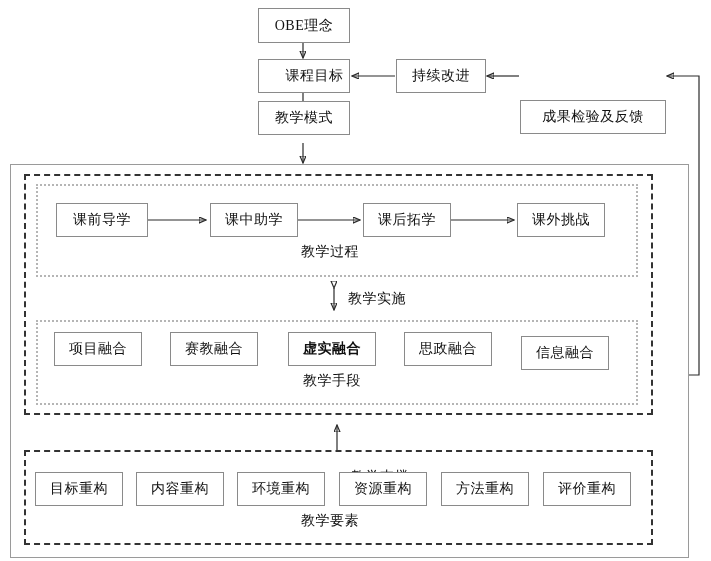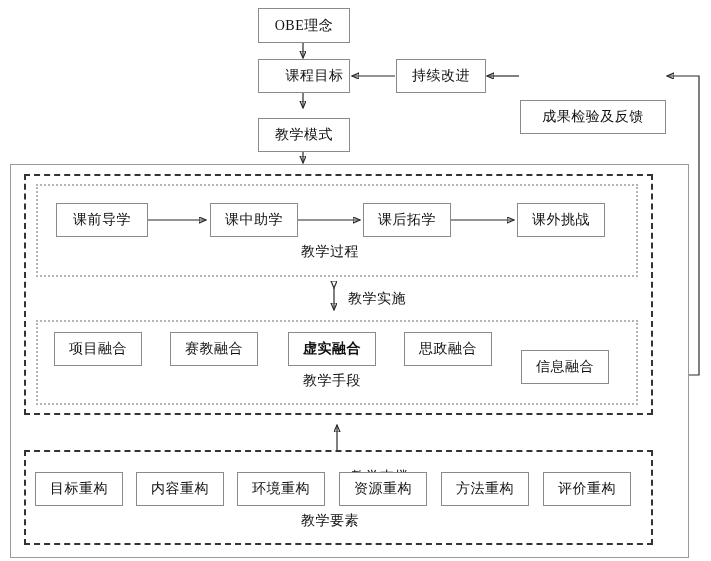--- a/index.html
+++ b/index.html
@@ -110,21 +110,21 @@
 
     <line x1="334" y1="288" x2="334" y2="310" marker-start="url(#ah2)" marker-end="url(#ah)"></line>
 
     <line x1="337" y1="452" x2="337" y2="425" marker-end="url(#ah)"></line>
   </svg>
 
   <div class="node" style="left:258px; top:8px; width:92px; height:35px;">OBE理念</div>
 
   <div class="node" style="left:258px; top:59px; width:92px; height:34px;padding-left:21px;">课程目标</div>
 
-  <div class="node" style="left:258px; top:118px; width:92px; height:34px;">教学模式</div>
+  <div class="node" style="left:258px; top:101px; width:92px; height:34px;">教学模式</div>
 
   <div class="node" style="left:396px; top:59px; width:90px; height:34px;">持续改进</div>
 
   <div class="node" style="left:520px; top:59px; width:146px; height:34px;margin-top:41px;">成果检验及反馈</div>
 
   <div class="group-solid" style="left:10px; top:164px; width:679px; height:394px;"></div>
 
   <div class="group-dashed" style="left:24px; top:174px; width:629px; height:241px;"></div>
 
   <div class="group-dotted" style="left:36px; top:184px; width:602px; height:93px;"></div>
@@ -137,21 +137,21 @@
   <div class="group-label" style="left:301px; top:243px;">教学过程</div>
 
   <div class="edge-label" style="left:348px; top:290px;">教学实施</div>
 
   <div class="group-dotted" style="left:36px; top:320px; width:602px; height:85px;"></div>
 
   <div class="node" style="left:54px; top:332px; width:88px; height:34px;">项目融合</div>
   <div class="node" style="left:170px; top:332px; width:88px; height:34px;">赛教融合</div>
   <div class="node" style="left:288px; top:332px; width:88px; height:34px;font-weight:bold;">虚实融合</div>
   <div class="node" style="left:404px; top:332px; width:88px; height:34px;">思政融合</div>
-  <div class="node" style="left:521px; top:350px; width:88px; height:34px;">信息融合</div>
+  <div class="node" style="left:521px; top:336px; width:88px; height:34px;">信息融合</div>
 
   <div class="group-label" style="left:303px; top:372px;">教学手段</div>
 
   <div class="edge-label" style="left:351px; top:428px;margin-top:40px;">教学支撑</div>
 
   <div class="group-dashed" style="left:24px; top:450px; width:629px; height:95px;"></div>
 
   <div class="node" style="left:35px; top:472px; width:88px; height:34px;">目标重构</div>
   <div class="node" style="left:136px; top:472px; width:88px; height:34px;">内容重构</div>
   <div class="node" style="left:237px; top:472px; width:88px; height:34px;">环境重构</div>

